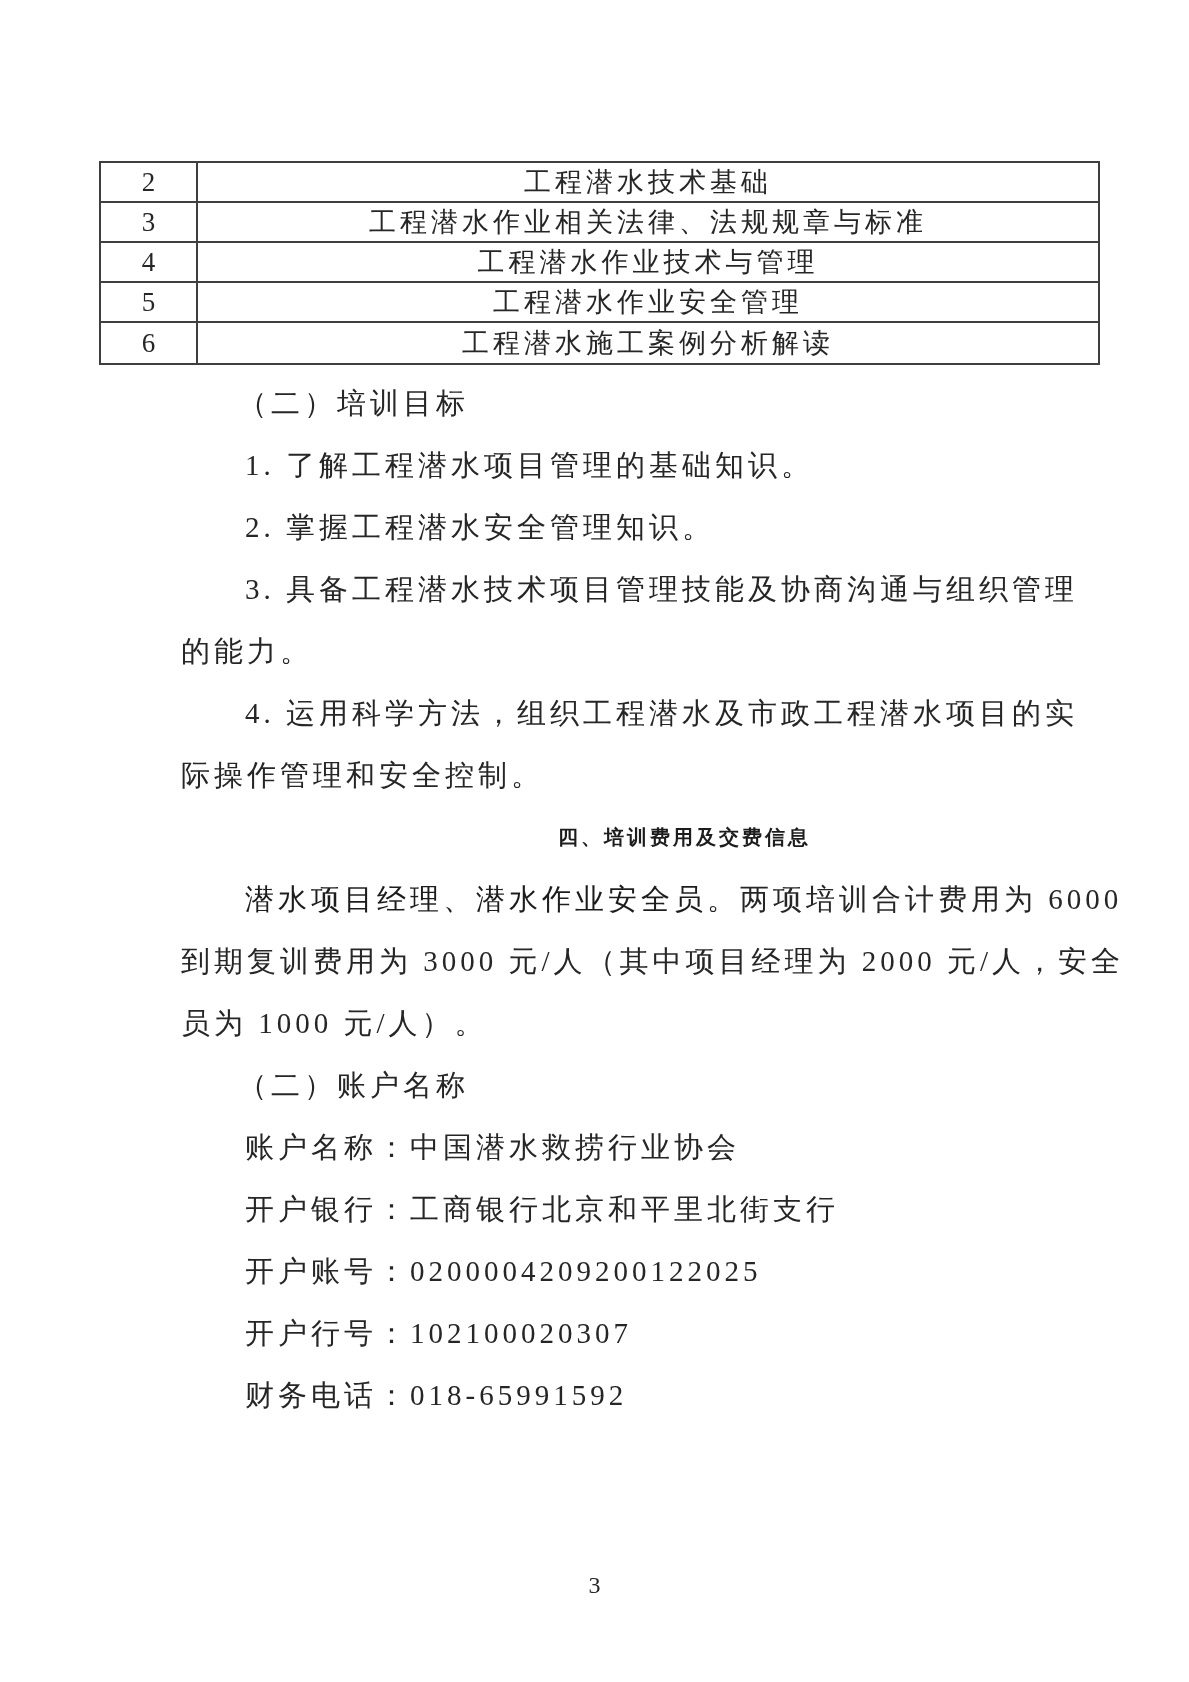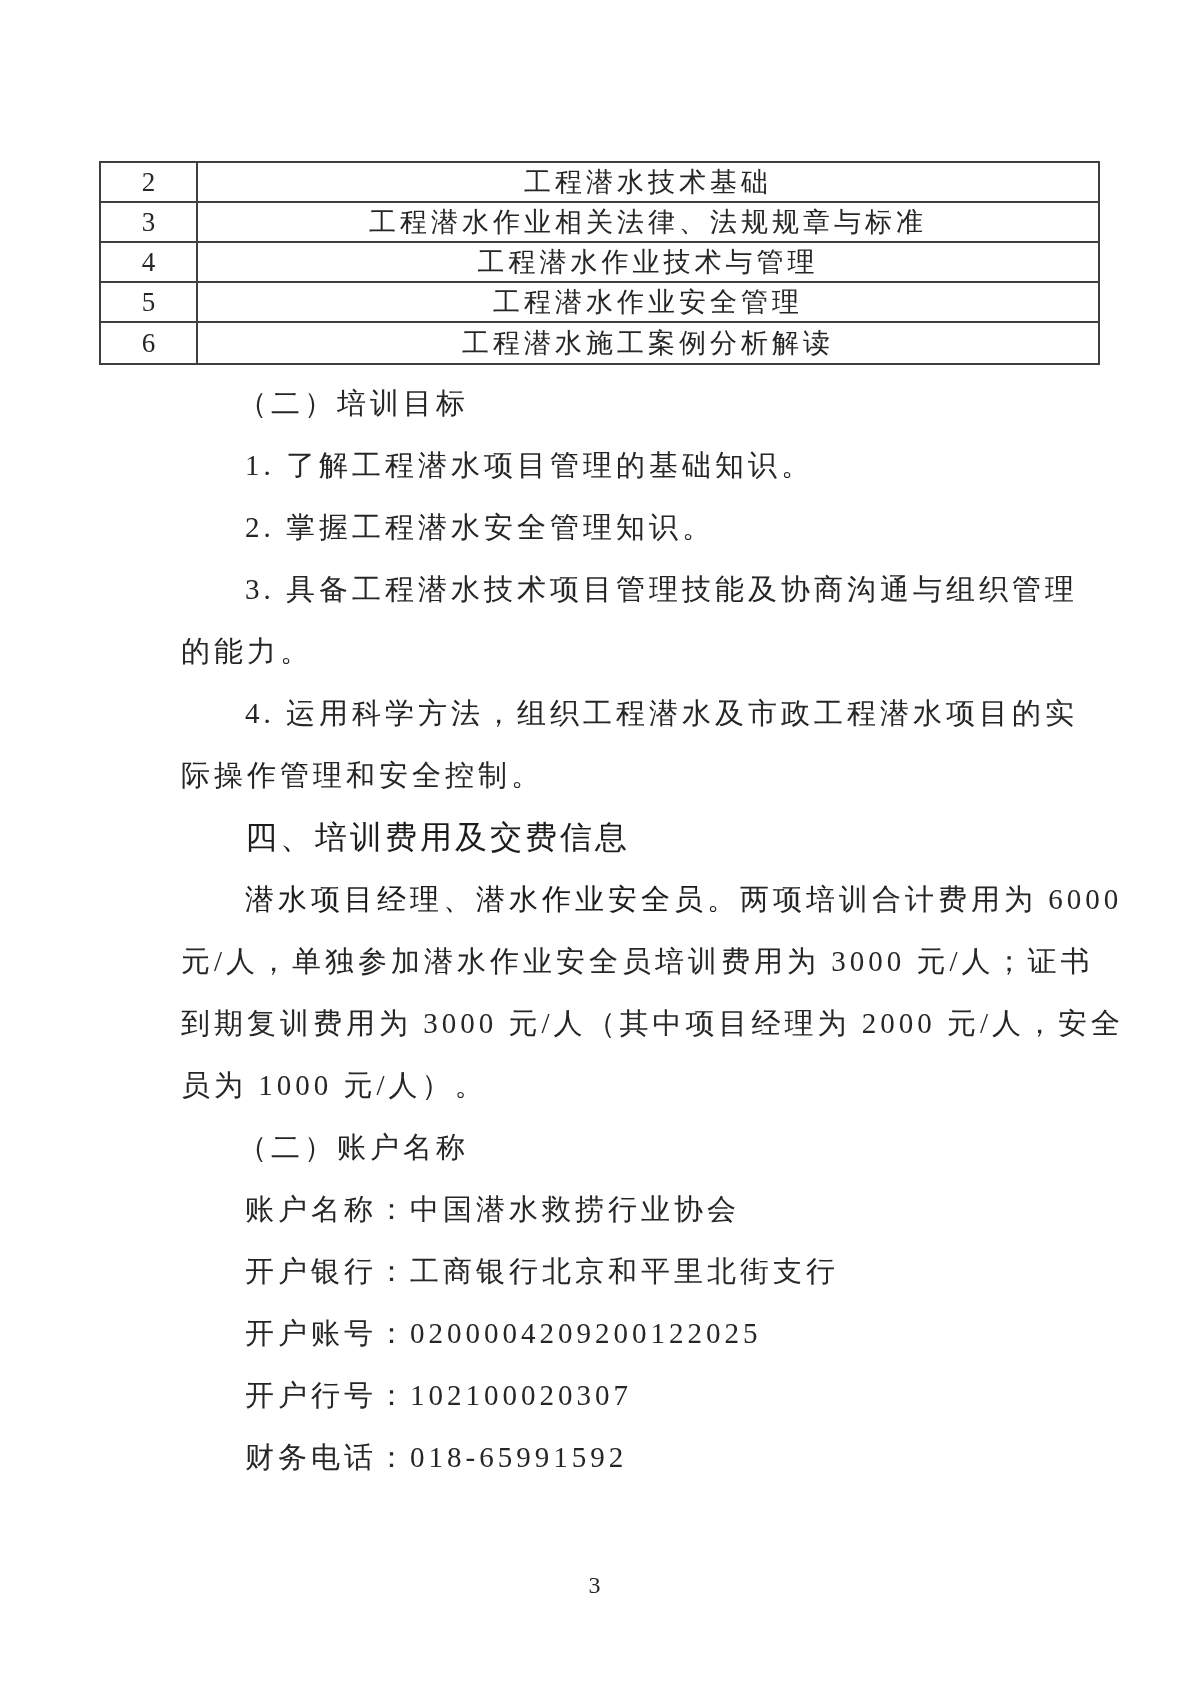--- a/index.html
+++ b/index.html
@@ -45,23 +45,24 @@
   .line {
     height: 62px; line-height: 62px;
     font-size: 29px; letter-spacing: 4px;
     white-space: nowrap;
   }
   .line.indent { padding-left: 64px; }
   .line.subheading { padding-left: 57px; }
   .line.heading {
     padding-left: 64px;
     font-family: "Liberation Sans", "DejaVu Sans", sans-serif;
-    font-weight: normal;
-    font-size: 32px; letter-spacing: 3px;
+    font-weight: bold;
+    font-size: 20px; letter-spacing: 3px;
     color: #1c1c1c;
+    text-align: center;
   }
   .line b.bold-run {
     font-family: "Liberation Sans", "DejaVu Sans", sans-serif;
     font-weight: normal;
     color: #1c1c1c;
   }
   
   .footer-page {
     position: absolute; left: 0; top: 1572px; width: 100%;
     text-align: center;
@@ -113,21 +114,20 @@
 
   <div class="line indent">4. 运用科学方法，组织工程潜水及市政工程潜水项目的实</div>
 
   <div class="line flush">际操作管理和安全控制。</div>
 
   <div class="line heading">四、培训费用及交费信息</div>
 
 
   <div class="line indent"><b class="bold-run">潜水项目经理、潜水作业安全员。</b><span>两项培训合计费用为 6000</span></div>
 
-  <div class="line flush">元/人，单独参加潜水作业安全员培训费用为 3000 元/人；证书</div>
 
   <div class="line flush">到期复训费用为 3000 元/人（其中项目经理为 2000 元/人，安全</div>
 
   <div class="line flush">员为 1000 元/人）。</div>
 
   <div class="line subheading">（二）账户名称</div>
 
   <div class="line indent">账户名称：中国潜水救捞行业协会</div>
 
   <div class="line indent">开户银行：工商银行北京和平里北街支行</div>

